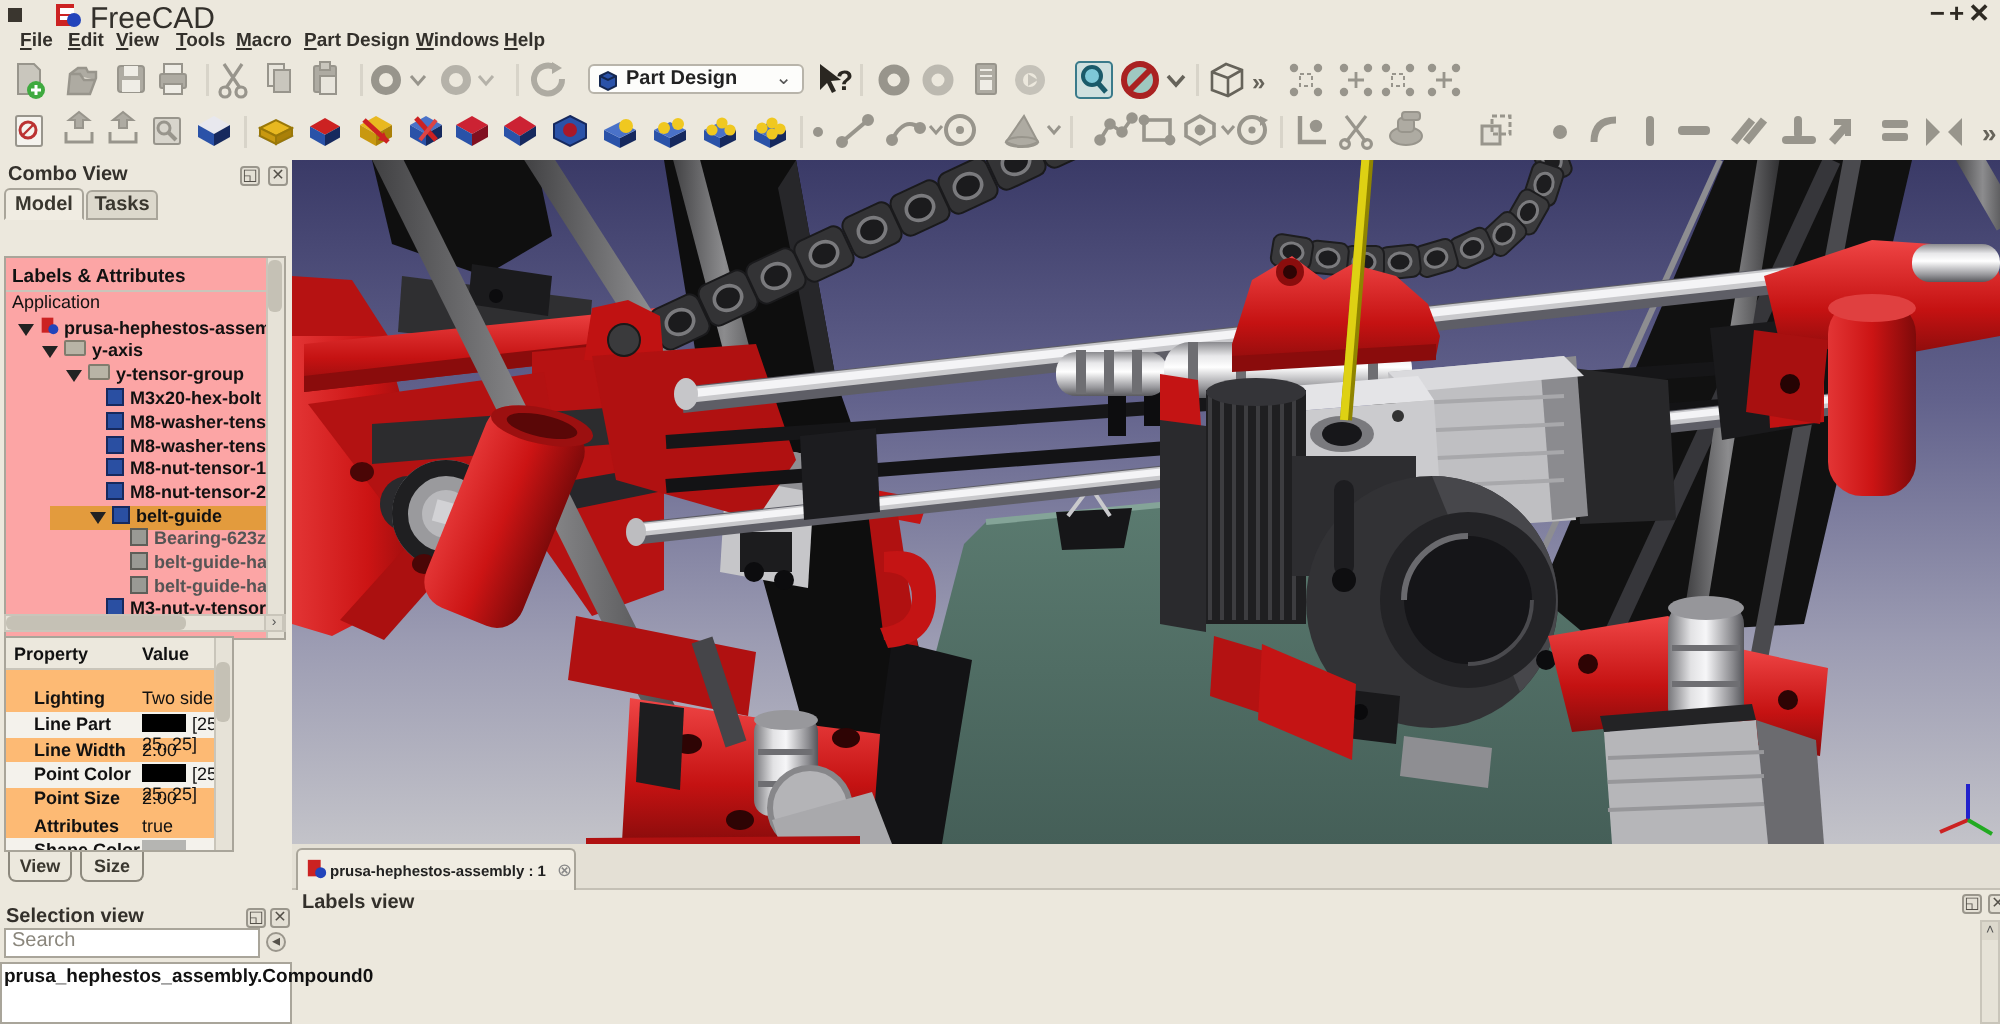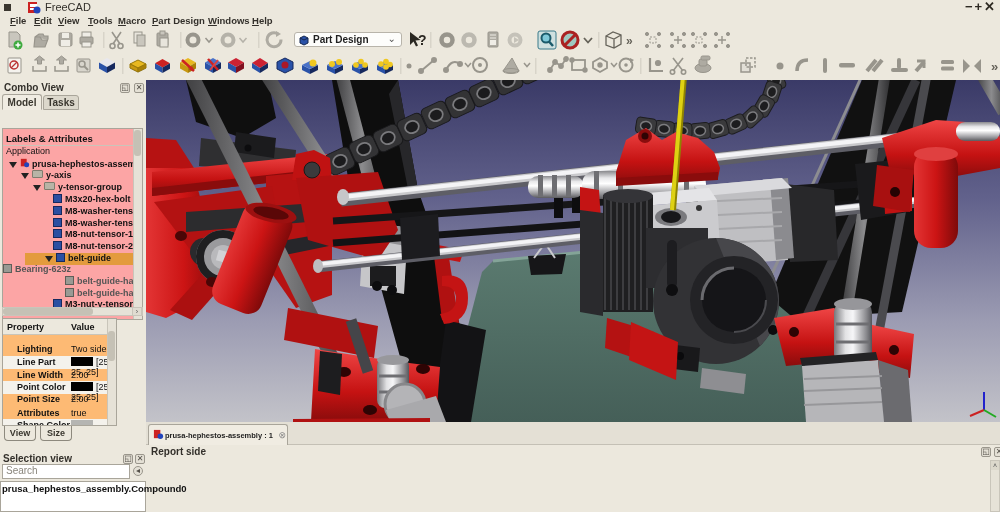--- a/index.html
+++ b/index.html
@@ -1,21 +1,21 @@
 <!DOCTYPE html>
 <html><head>
 <meta charset="utf-8">
 <style>
 * { margin:0; padding:0; box-sizing:border-box; }
 html,body { width:1000px; height:512px; overflow:hidden; }
 body { font-family:"Liberation Sans", sans-serif; background:#ece8dd; position:relative; }
 .abs { position:absolute; }
 
 #titlebar { left:0; top:0; width:1000px; height:14px; }
-#title-text { left:45px; top:1px; font-size:11px; color:#33302b; }
+#title-text { left:45px; top:1px; font-size:15px; color:#33302b; }
 #winbtns { right:3px; top:-1px; font-size:13px; font-weight:bold; color:#2e2a23; letter-spacing:2px; }
 
 #menubar { left:0; top:14px; width:1000px; height:15px; font-size:9.5px; color:#33302b; font-weight:bold; }
 #menubar span { position:absolute; top:1px; }
 
 #tb1 { left:0; top:29px; width:1000px; height:25px; }
 #tb2 { left:0; top:54px; width:1000px; height:26px; }
 .combo { position:absolute; left:294px; top:3px; width:108px; height:15px; background:#fdfdfb; border:1px solid #b8b4aa; border-radius:3px; font-size:10px; color:#222; font-weight:bold; }
 
 #leftdock { left:0; top:80px; width:146px; height:432px; background:#ece8dd; }
@@ -364,21 +364,21 @@
             <circle cx="8" cy="8" r="3" fill="#2244bb"></circle>
           </svg>prusa-hephestos-assembly</span></div>
     <div class="trow" style="top:41px"><span style="margin-left:18px"><span class="tri"></span><span class="folder"></span>y-axis</span></div>
     <div class="trow" style="top:53px"><span style="margin-left:30px"><span class="tri"></span><span class="folder"></span>y-tensor-group</span></div>
     <div class="trow" style="top:65px"><span style="margin-left:50px"><span class="cube"></span>M3x20-hex-bolt</span></div>
     <div class="trow" style="top:77px"><span style="margin-left:50px"><span class="cube"></span>M8-washer-tenso</span></div>
     <div class="trow" style="top:89px"><span style="margin-left:50px"><span class="cube"></span>M8-washer-tenso</span></div>
     <div class="trow" style="top:100px"><span style="margin-left:50px"><span class="cube"></span>M8-nut-tensor-1</span></div>
     <div class="trow" style="top:112px"><span style="margin-left:50px"><span class="cube"></span>M8-nut-tensor-2</span></div>
     <div class="trow" style="top:124px;background:#e39b3d;width:120px;left:22px"><span style="margin-left:20px"><span class="tri"></span><span class="cube"></span>belt-guide</span></div>
-    <div class="trow" style="top:135px;color:#555"><span style=""><span class="cubeg"></span>Bearing-623z</span></div>
+    <div class="trow" style="top:135px;color:#555"><span style="margin-left:62px"><span class="cubeg"></span>Bearing-623z</span></div>
     <div class="trow" style="top:147px;color:#555"><span style="margin-left:62px"><span class="cubeg"></span>belt-guide-ha</span></div>
     <div class="trow" style="top:159px;color:#555"><span style="margin-left:62px"><span class="cubeg"></span>belt-guide-ha</span></div>
     <div class="trow" style="top:170px"><span style="margin-left:50px"><span class="cube"></span>M3-nut-y-tensor-</span></div>
 
     <div class="abs" style="right:0;top:0;width:9px;height:100%;background:#e6e2d7;border-left:1px solid #c9c5ba"></div>
     <div class="abs" style="right:1px;top:1px;width:7px;height:26px;background:#c5c1b5;border-radius:3px"></div>
   </div>
 
   <div class="abs" style="left:2px;top:227px;width:141px;height:9px;background:#e6e2d7;border:1px solid #c9c5ba"></div>
   <div class="abs" style="left:3px;top:228px;width:90px;height:7px;background:#c5c1b5;border-radius:3px"></div>
@@ -733,18 +733,18 @@
     <svg style="position:absolute;left:4px;top:4px" width="11" height="11" viewBox="0 0 12 12">
         <rect x="1" y="1" width="7" height="9" fill="#cc2222"></rect>
         <circle cx="8" cy="8" r="3" fill="#2244bb"></circle>
       </svg>
     <span style="position:absolute;left:16px;top:6px">prusa-hephestos-assembly : 1</span>
     <span style="position:absolute;right:1px;top:5px;color:#888;font-weight:normal;font-size:9px">⊗</span>
   </div>
 </div>
 
 <div class="abs" id="report">
-  <span class="abs paneltitle" style="left:3px;top:1px">Report side</span>
+  <span class="abs paneltitle" style="left:3px;top:1px">Labels view</span>
   <div class="minibtn" style="left:833px;top:2px">◱</div>
   <div class="minibtn" style="left:846px;top:2px">✕</div>
   <div class="abs" style="left:842px;top:15px;width:10px;height:52px;background:#e6e2d7;border:1px solid #c9c5ba"></div>
   <div class="abs" style="left:843px;top:16px;width:8px;height:9px;background:#dcd8cc;font-size:7px;text-align:center;color:#555;line-height:9px">˄</div>
 </div>
 
 </body></html>

